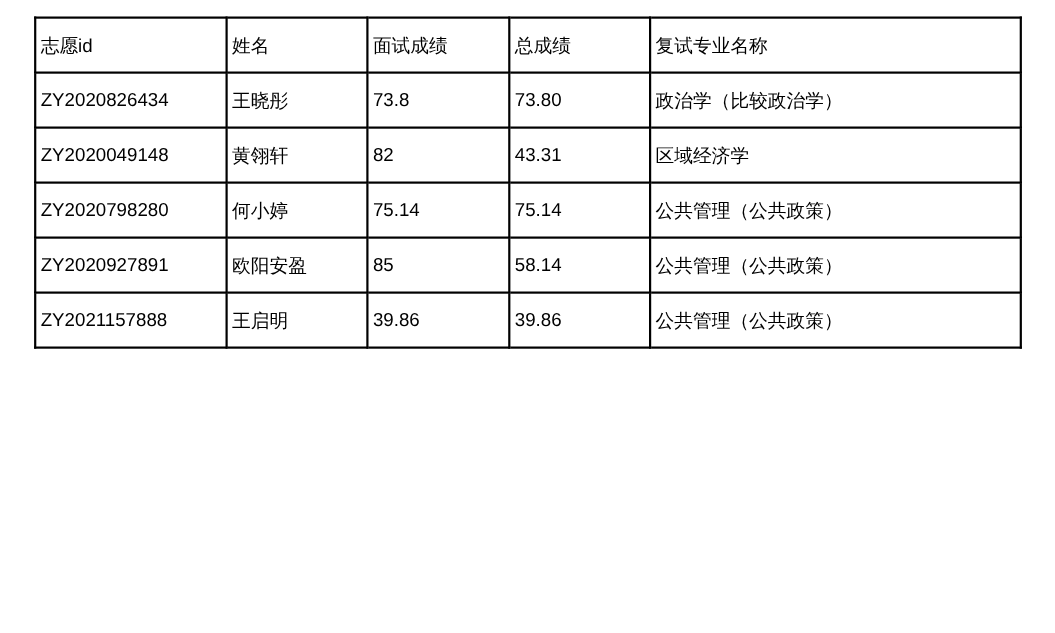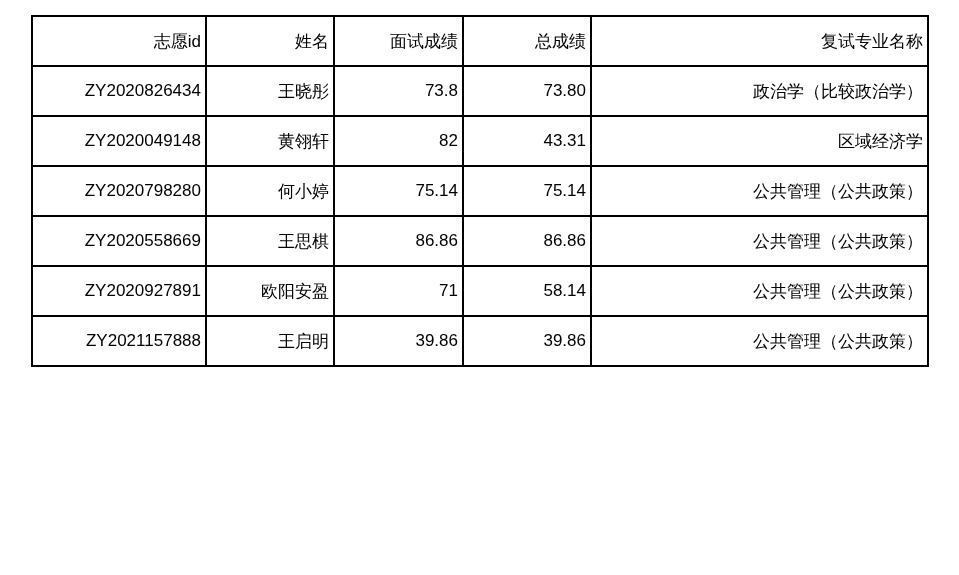--- a/index.html
+++ b/index.html
@@ -19,21 +19,21 @@
     top: 15px;
     width: 896px;
     border-collapse: collapse;
     table-layout: fixed;
   }
   table.score-table th,
   table.score-table td {
     border: 2px solid #000000;
     height: 48px;
     padding: 0 4px;
-    text-align: right;
+    text-align: left;
     vertical-align: middle;
     font-size: 17px;
     font-weight: 400;
     color: #000000;
     white-space: nowrap;
     overflow: hidden;
   }
   col.c-id    { width: 174px; }
   col.c-name  { width: 128px; }
   col.c-int   { width: 129px; }
@@ -76,30 +76,23 @@
         <td>区域经济学</td>
       </tr>
       <tr>
         <td>ZY2020798280</td>
         <td>何小婷</td>
         <td>75.14</td>
         <td>75.14</td>
         <td>公共管理（公共政策）</td>
       </tr>
       <tr>
-        <td>ZY2020558669</td>
-        <td>王思棋</td>
-        <td>86.86</td>
-        <td>86.86</td>
-        <td>公共管理（公共政策）</td>
-      </tr>
-      <tr>
         <td>ZY2020927891</td>
         <td>欧阳安盈</td>
-        <td>71</td>
+        <td>85</td>
         <td>58.14</td>
         <td>公共管理（公共政策）</td>
       </tr>
       <tr>
         <td>ZY2021157888</td>
         <td>王启明</td>
         <td>39.86</td>
         <td>39.86</td>
         <td>公共管理（公共政策）</td>
       </tr>

